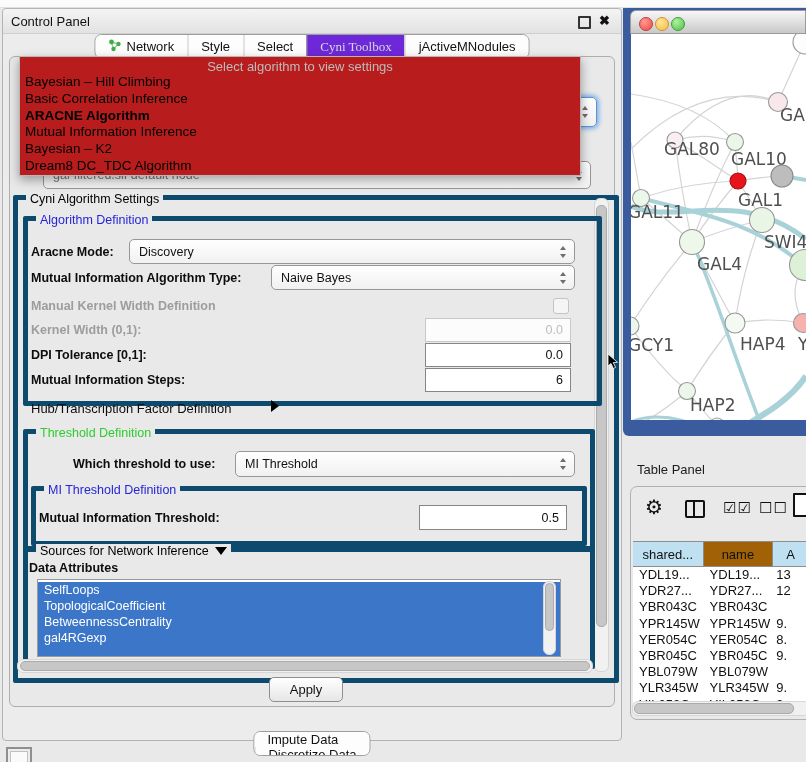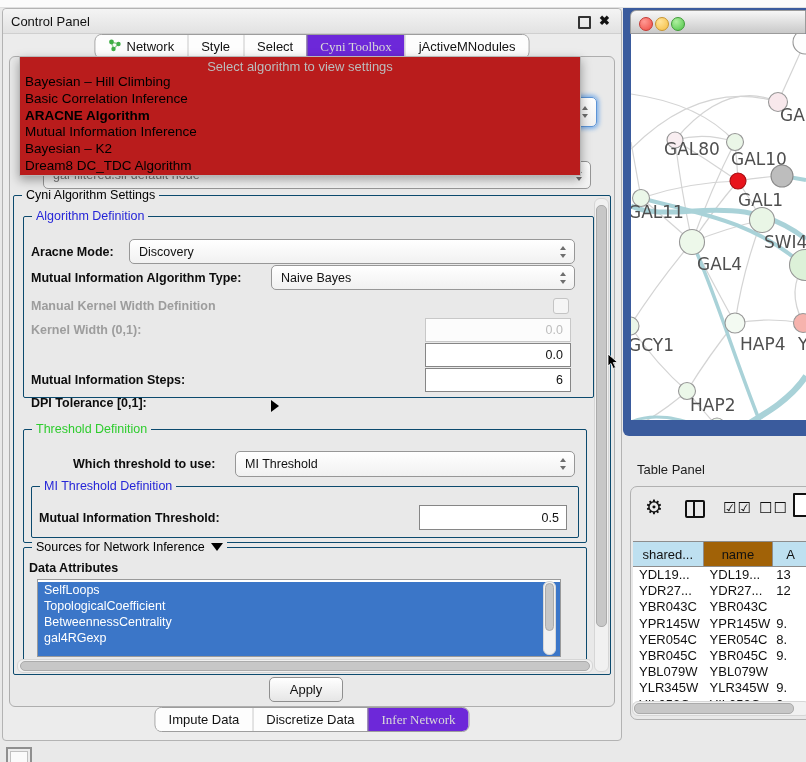--- a/index.html
+++ b/index.html
@@ -16,42 +16,42 @@
   #cp-title{left:8px;top:5px;font-size:13px;color:#111;}
   #cp-float{right:30px;top:7px;width:9px;height:9px;border:2px solid #333;border-radius:1px;}
   #cp-close{right:11px;top:4px;font-size:13px;font-weight:bold;color:#111;}
   .tabstrip{display:flex;height:23px;background:#fff;border:1px solid #9d9d9d;
       border-radius:7px;overflow:hidden;z-index:6;}
   .tab{display:flex;align-items:center;gap:5px;padding:0 13px;font-size:13px;color:#111;
       border-left:1px solid #c9c9c9;background:#fdfdfd;white-space:nowrap;}
   .tab:first-child{border-left:none;}
   .tab.selected{background:#6d28d9;color:#d9d9d9;border-left-color:#8b8b8b;font-family:Liberation Serif, serif;}
   #top-tabs{left:50%;top:25px;transform:translateX(-50%);}
-  #bottom-tabs{left:50%;top:698px;transform:translateX(-50%);}
+  #bottom-tabs{left:50%;top:722px;transform:translateX(-50%);flex-direction:column;}
   #content-panel{left:6px;top:47px;width:604px;height:649px;background:#e9e9e9;
       border:1px solid #aeaeae;border-radius:6px;}
   
   .combo{background:linear-gradient(#ffffff,#f1f1f1);border:1px solid #979797;border-radius:5px;
       font-size:12.5px;color:#111;display:flex;align-items:center;padding:0 9px;box-sizing:border-box;}
   .combo .arrows{position:absolute;right:7px;top:50%;transform:translateY(-50%);width:7px;height:12px;}
   .combo .arrows:before{content:"";position:absolute;left:0;top:0;border-left:3.5px solid transparent;
       border-right:3.5px solid transparent;border-bottom:4.5px solid #6e6e6e;}
   .combo .arrows:after{content:"";position:absolute;left:0;bottom:0;border-left:3.5px solid transparent;
       border-right:3.5px solid transparent;border-top:4.5px solid #6e6e6e;}
   #combo-frag-a{left:56px;top:88px;width:538px;height:30px;z-index:4;
       box-shadow:0 0 4px 2px #7fb0e8;border-color:#5d94d6;}
   #combo-frag-b{left:40px;top:152px;width:548px;height:28px;z-index:4;color:#555;}
   
   #algo-popup{left:16px;top:47px;width:560px;height:118px;background:#b91c1c;
       border:1px solid #b7b7b7;box-shadow:0 4px 10px rgba(0,0,0,.35);z-index:30;}
   #algo-placeholder{height:15px;line-height:15px;text-align:center;color:#bcbcbc;font-size:13px;margin-top:2px;}
   .algo-item{height:16.8px;line-height:16.8px;font-size:13.5px;padding-left:5px;color:#000;white-space:nowrap;}
   .algo-item.bold{font-weight:bold;}
   
-  .fieldset{border:1px solid #0c4a6e;border-radius:2px;}
+  .fieldset{border:5px solid #0c4a6e;border-radius:2px;}
   .legend{position:absolute;top:-8px;left:8px;background:#e9e9e9;padding:0 4px;font-size:12.5px;color:#000;white-space:nowrap;}
   .legend.blue{color:#2525d8;}
   .legend.green{color:#2ecc2e;}
   .lbl{font-size:12.5px;font-weight:bold;color:#0d0d0d;white-space:nowrap;}
   .lbl.disabled{color:#9d9d9d;}
   .tfield{background:#fff;border:1px solid #868686;font-size:12.5px;color:#111;
       display:flex;align-items:center;justify-content:flex-end;padding:0 7px;box-sizing:border-box;}
   .tfield.disabled{background:#fcfcfc;border-color:#c8c8c8;color:#bdbdbd;}
   #manual-kernel-checkbox{width:14px;height:14px;border:1px solid #c4c4c4;border-radius:3px;background:#f5f5f5;}
   .tri-right{width:0;height:0;border-top:6px solid transparent;border-bottom:6px solid transparent;
@@ -180,25 +180,26 @@
   </div>
   <div class="lbl abs" style="left:28px;top:262px;">Mutual Information Algorithm Type:</div>
   <div class="combo abs" style="left:268px;top:256px;width:304px;height:25px;">
     <span>Naive Bayes</span>
     <span class="arrows"></span>
   </div>
   <div class="lbl disabled abs" style="left:28px;top:290px;">Manual Kernel Width Definition</div>
   <div id="manual-kernel-checkbox" class="abs" style="left:550px;top:289px;"></div>
   <div class="lbl disabled abs" style="left:28px;top:314px;">Kernel Width (0,1):</div>
   <div class="tfield disabled abs" style="left:422px;top:309px;width:146px;height:24px;">0.0</div>
-  <div class="lbl abs" style="left:28px;top:339px;margin-top:48px;">DPI Tolerance [0,1]:</div>
+  <div class="lbl abs" style="left:28px;top:339px;">DPI Tolerance [0,1]:</div>
   <div class="tfield abs" style="left:422px;top:334px;width:146px;height:24px;">0.0</div>
   <div class="lbl abs" style="left:28px;top:364px;">Mutual Information Steps:</div>
   <div class="tfield abs" style="left:422px;top:359px;width:146px;height:24px;">6</div>
 
+  <div class="lbl abs" style="left:28px;top:392px;font-weight:normal;font-size:13px;">Hub/Transcription Factor Definition</div>
   <span class="tri-right abs" style="left:268px;top:391px;"></span>
 
   <div class="fieldset abs" style="left:20px;top:420px;width:562px;height:112px;">
     <span class="legend green">Threshold Definition</span>
   </div>
   <div class="lbl abs" style="left:70px;top:448px;">Which threshold to use:</div>
   <div class="combo abs" style="left:232px;top:442px;width:340px;height:26px;">
     <span>MI Threshold</span>
     <span class="arrows"></span>
   </div>

